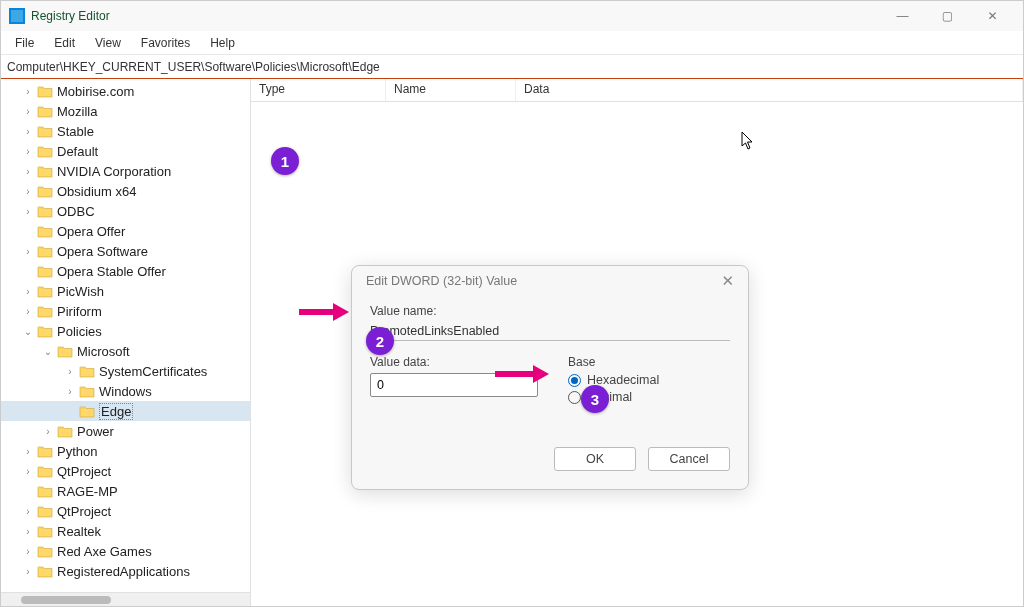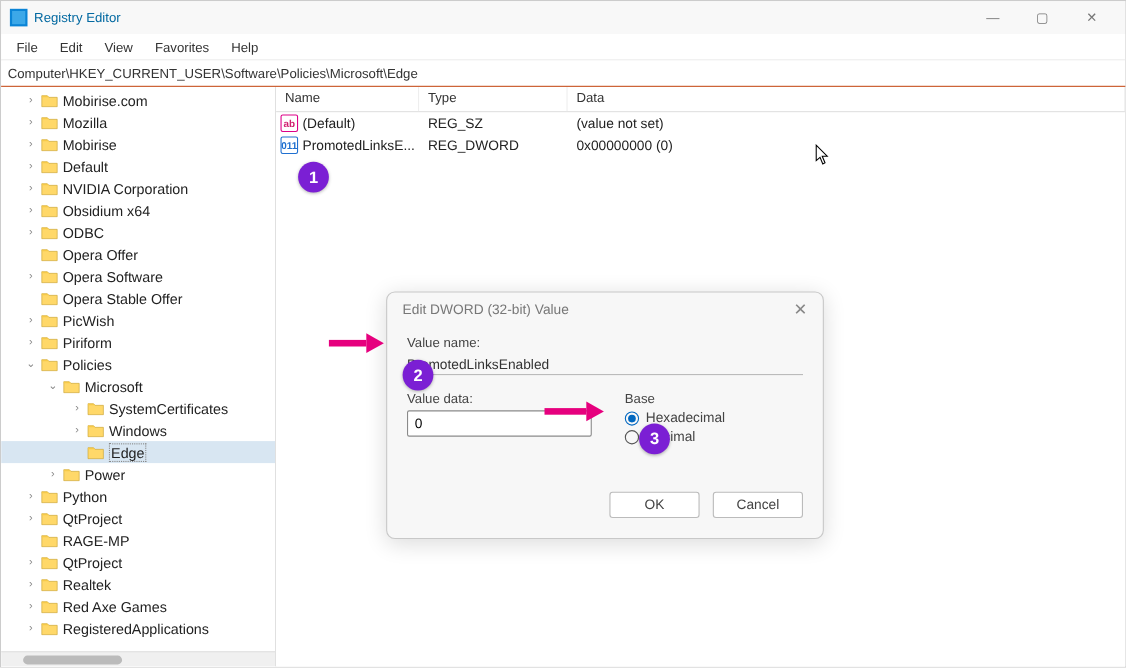--- a/index.html
+++ b/index.html
@@ -3,21 +3,21 @@
 <meta charset="utf-8">
 <style>
   * { box-sizing: border-box; font-family: "Segoe UI", sans-serif; }
   body { margin: 0; padding: 0; background: #fff; width: 1024px; height: 607px; overflow: hidden; position: relative; }
   
   .window { width: 1024px; height: 607px; border: 1px solid #ccc; background: #f8f8f8; display: flex; flex-direction: column; }
   
   .titlebar { height: 30px; display: flex; align-items: center; padding: 0 8px; background: #f8f8f8; }
   .titlebar-icon { width: 16px; height: 16px; background: #0a84d6; margin-right: 6px; position: relative; }
   .titlebar-icon::before { content:""; position:absolute; inset:2px; background:#3ca8e8; }
-  .titlebar-title { font-size: 12px; color: #0369a1; flex: 1; }
+  .titlebar-title { font-size: 12px; color: #14532d; flex: 1; }
   .win-controls { display: flex; }
   .win-btn { width: 45px; height: 30px; display: flex; align-items: center; justify-content: center; color: #777; font-size: 12px; }
   
   .menubar { height: 24px; display: flex; align-items: center; padding: 0 4px; background: #fff; border-bottom: 1px solid #e8e8e8; }
   .menu-item { padding: 2px 10px; font-size: 12px; color: #333; }
   
   .addressbar { height: 24px; padding: 2px 6px; font-size: 12px; color: #333; background: #fff; border-bottom: 1px solid #c2410c; display: flex; align-items: center; }
   
   .main { flex: 1; display: flex; background: #fff; position: relative; overflow: hidden; }
   
@@ -120,21 +120,21 @@
                 <path d="M1 2 L6 2 L7.5 3.5 L1 3.5 Z" fill="#f5c94a"></path>
               </svg></span>
             <span class="tree-label">Mozilla</span>
           </div>
           <div class="tree-row indent0">
             <span class="chevron">›</span>
             <span class="folder-icon"><svg viewBox="0 0 16 13">
                 <path d="M1 2 L6 2 L7.5 3.5 L15 3.5 L15 12 L1 12 Z" fill="#ffd869" stroke="#c9a537" stroke-width="0.6"></path>
                 <path d="M1 2 L6 2 L7.5 3.5 L1 3.5 Z" fill="#f5c94a"></path>
               </svg></span>
-            <span class="tree-label">Mobirise</span>
+            <span class="tree-label">Stable</span>
           </div>
           <div class="tree-row indent0">
             <span class="chevron">›</span>
             <span class="folder-icon"><svg viewBox="0 0 16 13">
                 <path d="M1 2 L6 2 L7.5 3.5 L15 3.5 L15 12 L1 12 Z" fill="#ffd869" stroke="#c9a537" stroke-width="0.6"></path>
                 <path d="M1 2 L6 2 L7.5 3.5 L1 3.5 Z" fill="#f5c94a"></path>
               </svg></span>
             <span class="tree-label">Default</span>
           </div>
           <div class="tree-row indent0">
@@ -306,42 +306,24 @@
             <span class="tree-label">RegisteredApplications</span>
           </div>
         </div>
       <div class="tree-scrollbar">
         <div class="tree-scrollbar-thumb"></div>
       </div>
     </div>
 
     <div class="list-pane">
       <div class="list-header">
+        <div class="hcol col-type">Type</div>
         <div class="hcol col-name">Name</div>
-        <div class="hcol col-type">Type</div>
         <div class="hcol col-data">Data</div>
       </div>
-      <div id="list-body">
-          <div class="list-row">
-            <div class="cell-name">
-              <span class="val-icon str">ab</span>
-              <span>(Default)</span>
-            </div>
-            <div class="cell-type">REG_SZ</div>
-            <div class="cell-data">(value not set)</div>
-          </div>
-          <div class="list-row">
-            <div class="cell-name">
-              <span class="val-icon dw">011</span>
-              <span>PromotedLinksE...</span>
-            </div>
-            <div class="cell-type">REG_DWORD</div>
-            <div class="cell-data">0x00000000 (0)</div>
-          </div>
-        </div>
     </div>
 
     <div class="annotation-badge" style="left:270px; top:68px;">1</div>
     <div class="annotation-badge" style="left:365px; top:248px;">2</div>
     <div class="annotation-badge" style="left:580px; top:306px;">3</div>
 
     <div class="arrow" style="left:298px; top:224px;">
       <div class="arrow-body" style="left:0; top:6px; width:34px;"></div>
       <div class="arrow-head" style="left:34px; top:0;"></div>
     </div>

